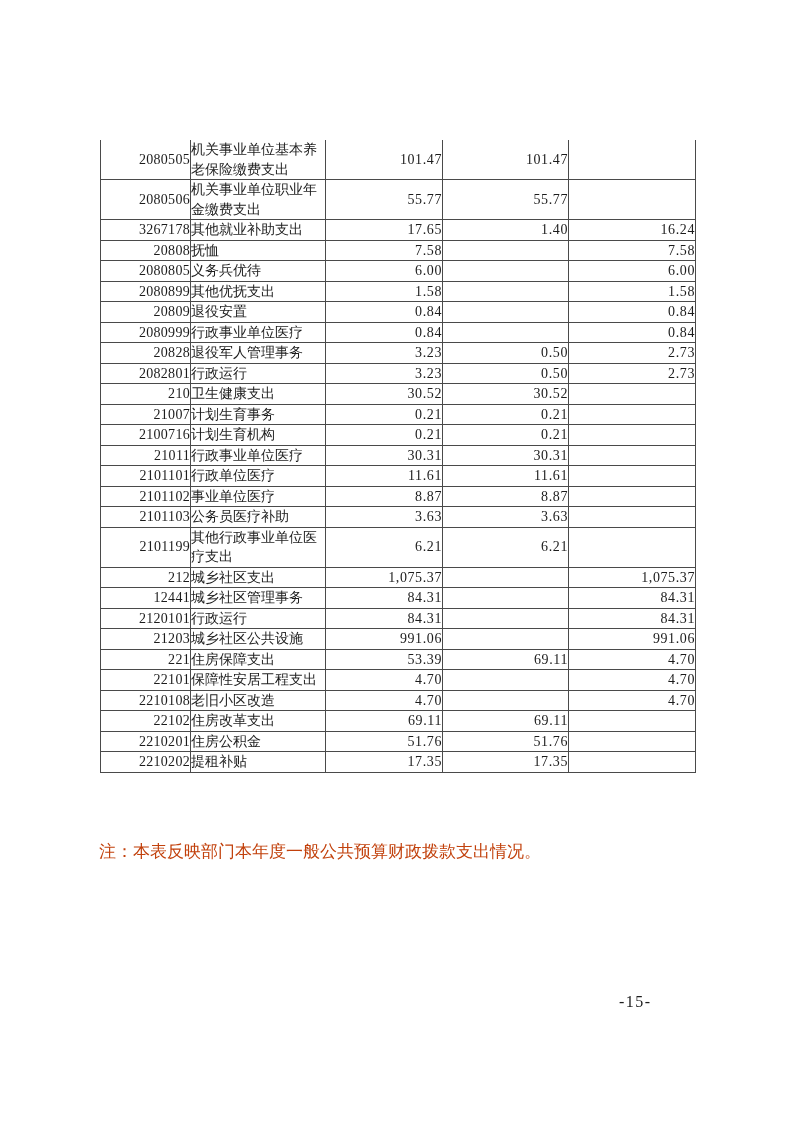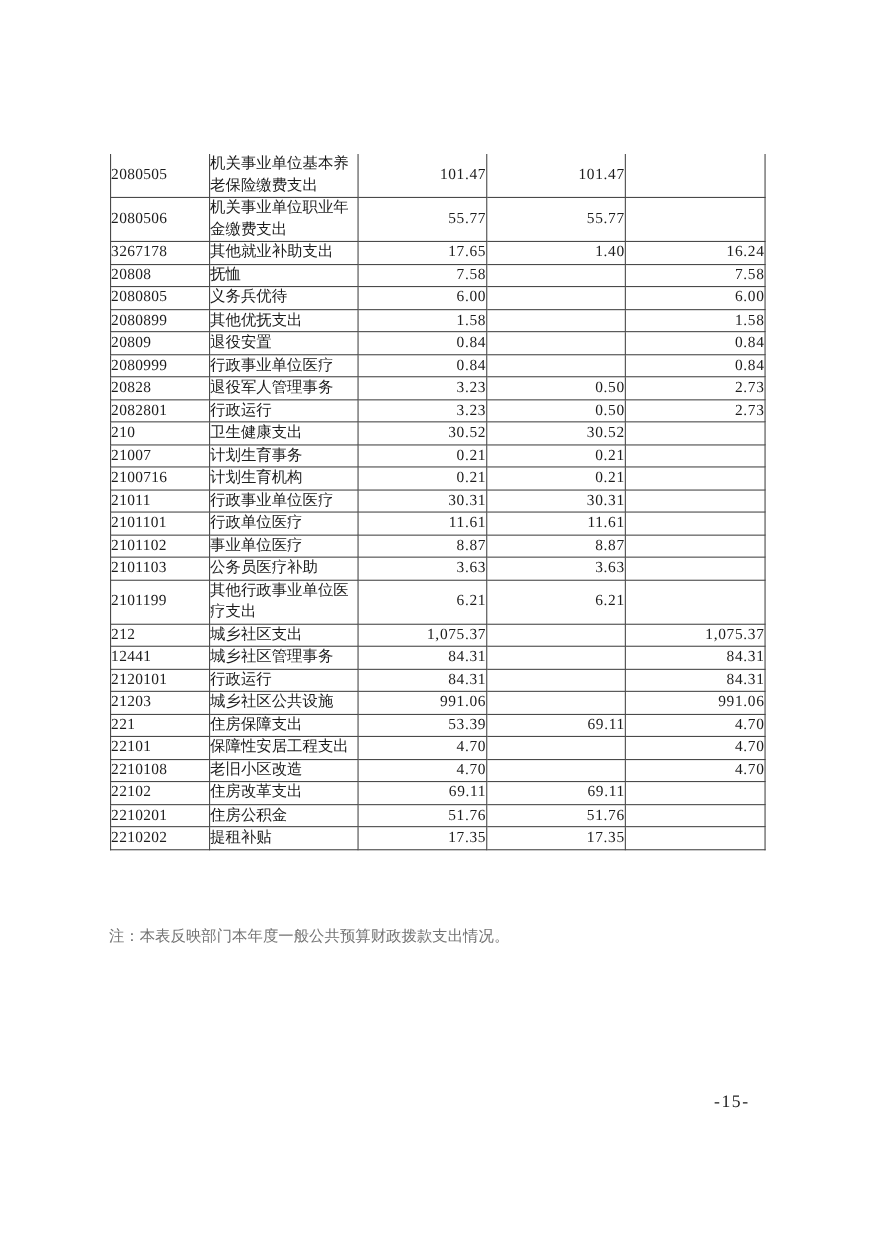--- a/index.html
+++ b/index.html
@@ -35,45 +35,46 @@
   }
   
   table.budget-table tr:first-child td {
     border-top: none;
   }
   td.code-cell {
     padding-left: 3px;
     letter-spacing: 0.3px;
     font-size: 14px;
     white-space: nowrap;
+    text-align: right;
   }
   td.name-cell {
     padding: 1px 2px 1px 3px;
     font-size: 15px;
     word-break: break-all;
     line-height: 19px;
   }
   td.num-cell {
     text-align: right;
     padding-right: 5px;
     letter-spacing: 0.6px;
     font-size: 14px;
     white-space: nowrap;
   }
   .table-note {
     position: absolute;
     left: 99px;
     top: 843px;
-    font-size: 14px;
+    font-size: 17px;
     line-height: 17px;
-    color: #737373;
+    color: #c2410c;
   }
   .page-number {
     position: absolute;
-    left: 649px;
+    left: 619px;
     top: 993px;
     font-size: 16px;
     letter-spacing: 1.5px;
     color: #1c1c1c;
   }
 </style>
 </head>
 <body>
 
 <div class="page">

